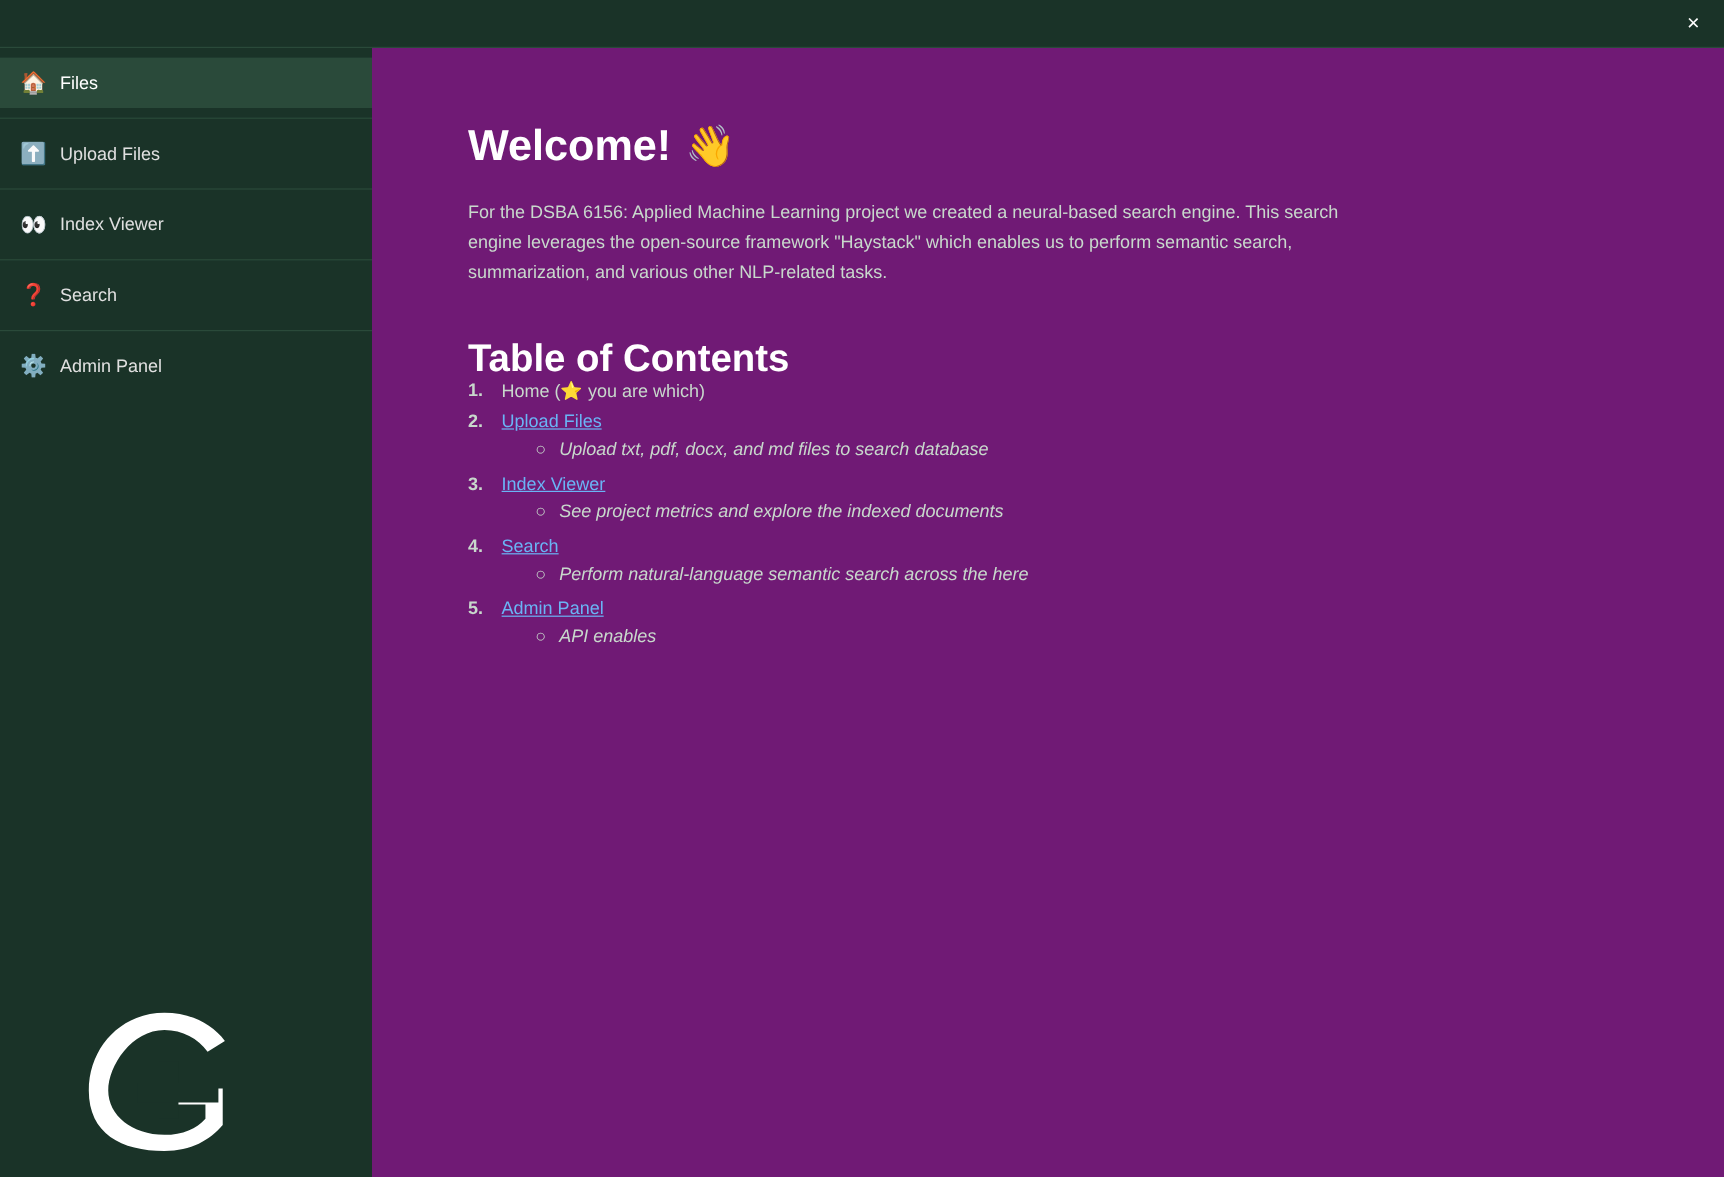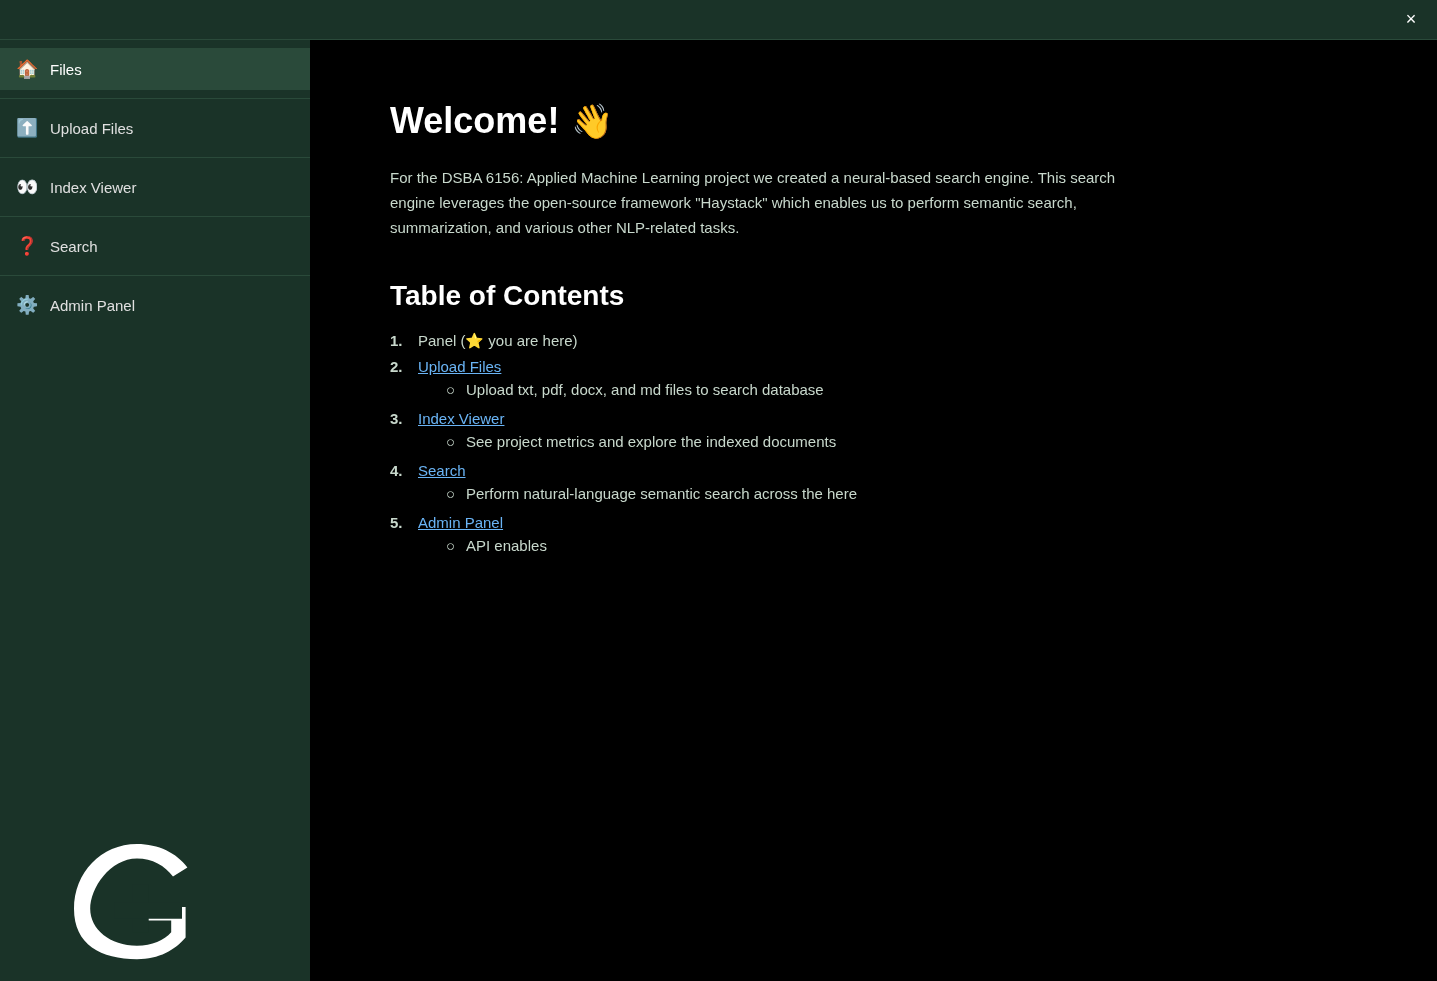--- a/index.html
+++ b/index.html
@@ -104,21 +104,21 @@
 
     .logo-svg {
       width: 180px;
       fill: #ffffff;
     }
 
     
     .main-content {
       flex: 1;
       padding: 60px 80px;
-      background-color: #000000;
+      background-color: #701a75;
       overflow-y: auto;
     }
 
     .welcome-title {
       font-size: 36px;
       font-weight: 700;
       color: #ffffff;
       margin-bottom: 24px;
       display: flex;
       align-items: center;
@@ -131,24 +131,23 @@
 
     .intro-text {
       font-size: 15px;
       color: #c8d8cc;
       line-height: 1.65;
       max-width: 760px;
       margin-bottom: 40px;
     }
 
     .toc-title {
-      font-size: 28px;
+      font-size: 32px;
       font-weight: 700;
       color: #ffffff;
-      margin-bottom: 20px;
     }
 
     .toc-list {
       list-style: none;
       counter-reset: toc-counter;
     }
 
     .toc-item {
       display: flex;
       align-items: flex-start;
@@ -184,20 +183,21 @@
       margin-bottom: 4px;
     }
 
     .toc-sub-bullet {
       min-width: 20px;
       color: #c8d8cc;
     }
 
     .toc-sub-text {
       color: #c8d8cc;
+      font-style: italic;
     }
 
     .divider {
       height: 1px;
       background-color: #2a4a3a;
       margin: 8px 0;
     }
   </style>
 </head>
 <body>
@@ -270,21 +270,21 @@
 
     <p class="intro-text">For the DSBA 6156: Applied Machine Learning project we created a neural-based search engine. This search engine leverages the open-source framework "Haystack" which enables us to perform semantic search, summarization, and various other NLP-related tasks.</p>
 
     <h2 class="toc-title">Table of Contents</h2>
 
     <ol class="toc-list">
 
       <li class="toc-item">
         <span class="toc-number">1.</span>
         <div>
-          <span>Panel (⭐ you are here)</span>
+          <span>Home (⭐ you are which)</span>
         </div>
       </li>
 
       <li class="toc-item">
         <span class="toc-number">2.</span>
         <div>
           <a class="toc-link">Upload Files</a>
           <ul class="toc-sub">
             <li class="toc-sub-item">
               <span class="toc-sub-bullet">○</span>

